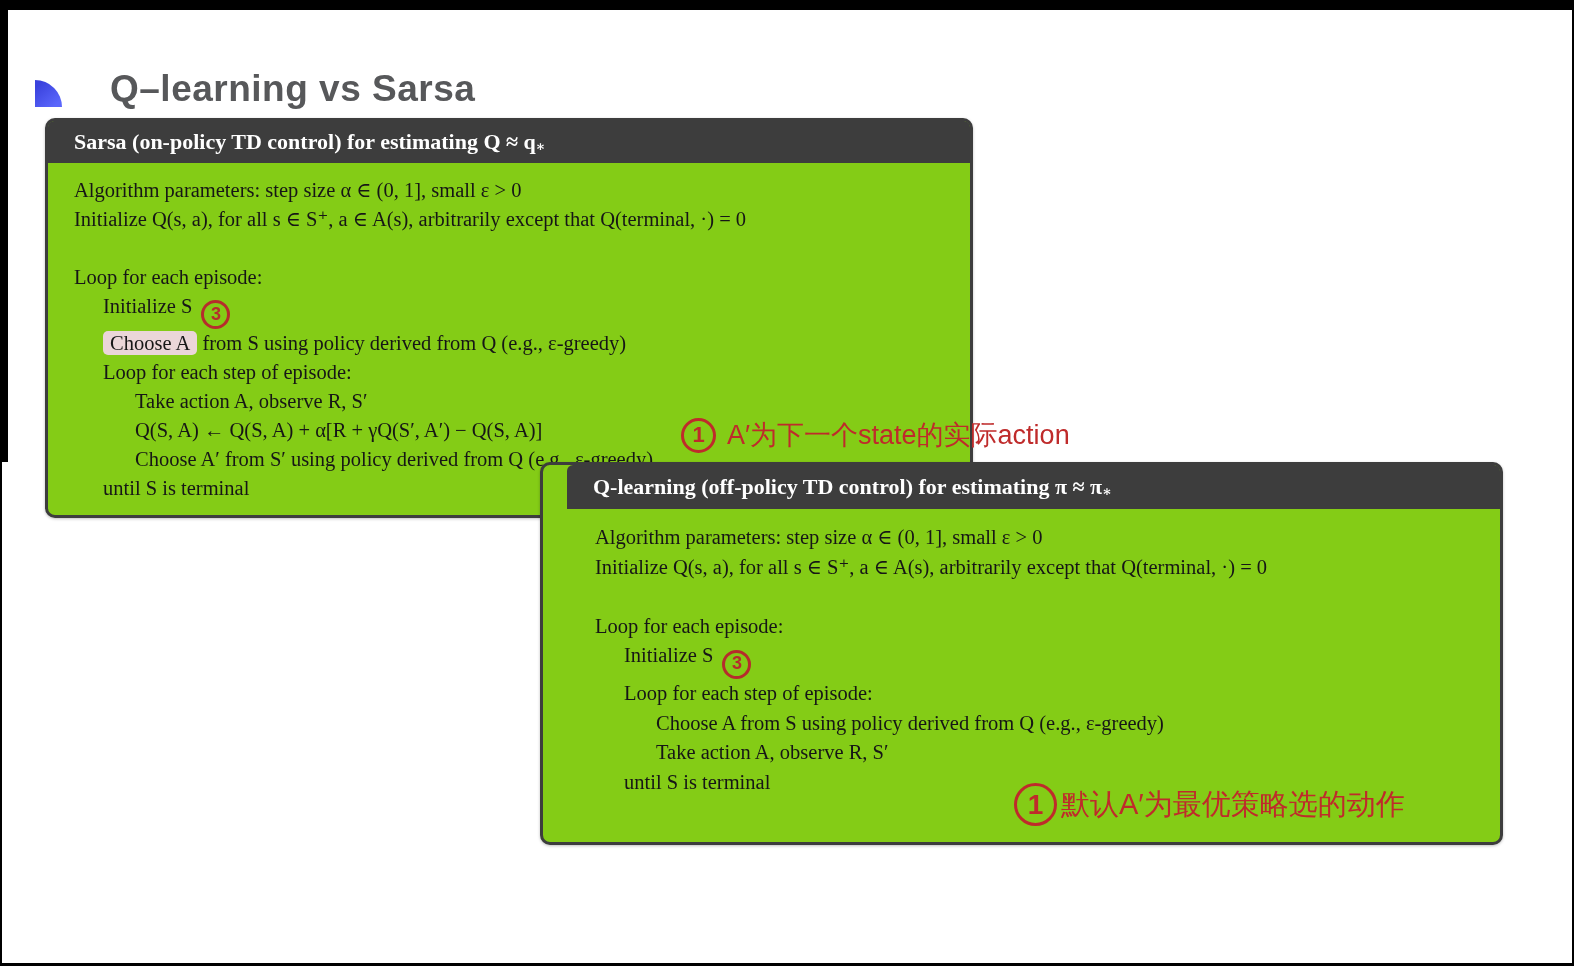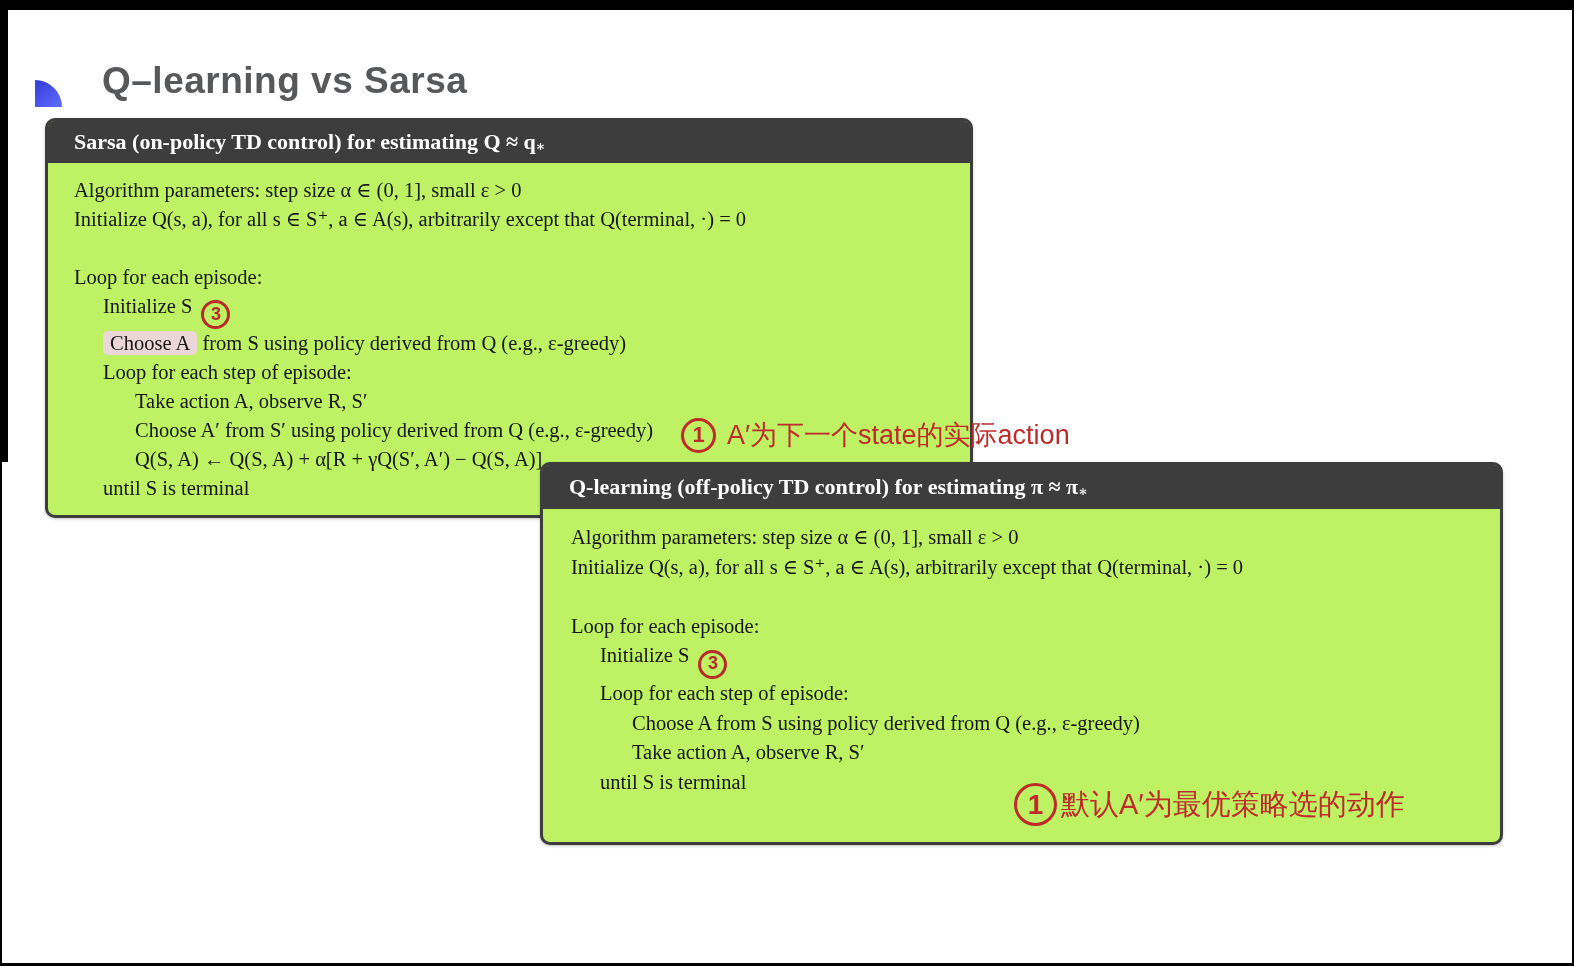--- a/index.html
+++ b/index.html
@@ -10,39 +10,39 @@
   
   .frame { position:absolute; background:#000; z-index:50; }
   #frame-top { left:0; top:0; width:1574px; height:10px; }
   #frame-left-upper { left:0; top:0; width:8px; height:462px; }
   #frame-left { left:0; top:0; width:2px; height:966px; }
   #frame-bottom { left:0; top:963px; width:1574px; height:3px; }
   #frame-right { left:1572px; top:0; width:2px; height:966px; }
 
   
   #slide-title {
-    position:absolute; left:94px; top:52px; margin:8px;
+    position:absolute; left:94px; top:52px; margin:16px;
     font-size:37px; font-weight:600; color:#57585a; letter-spacing:0.5px;
     font-family:"Liberation Sans", sans-serif;
   }
   #title-accent {
     position:absolute; left:35px; top:80px; width:27px; height:27px;
     background:linear-gradient(140deg,#3a42dd 15%,#5a66fb 85%);
     border-top-right-radius:100% 100%;
   }
 
   
   .algo-box {
-    position:absolute; background:#bef264; border:3px solid #3d3d3d;
+    position:absolute; background:#84cc16; border:3px solid #3d3d3d;
     border-radius:10px; box-sizing:border-box;
     font-family:"Liberation Serif","DejaVu Serif",serif; color:#161616;
     box-shadow:0 1px 3px rgba(0,0,0,0.25);
   }
   #sarsa-box { left:45px; top:118px; width:928px; height:400px; z-index:1; }
-  #qlearn-box { left:540px; top:462px; width:963px; height:383px; z-index:10; }
+  #qlearn-box { left:540px; top:462px; width:963px; height:383px; z-index:10;padding-left:24px; }
   .box-header {
     background:#3d3d3d; color:#ffffff; font-weight:bold; font-size:22px;
     height:42px; display:flex; align-items:center; padding-left:26px;
     border-radius:6px 6px 0 0; white-space:nowrap;
   }
   #qlearn-box .box-header { height:44px; }
   .box-header sub { font-size:0.65em; margin-top:8px; }
   .box-body { padding:13px 16px 0 26px; font-size:20.5px; }
   #qlearn-box .box-body { padding-top:14px; padding-left:28px; }
   .line { line-height:29px; white-space:nowrap; }
@@ -96,22 +96,22 @@
     <div class="line"><span>Initialize Q(s, a), for all s ∈ S⁺, a ∈ A(s), arbitrarily except that Q(terminal, ·) = 0</span></div>
     <div class="line gap"><span>Loop for each episode:</span></div>
     <div class="line i1">
       <span>Initialize S</span><span class="cnum">3</span>
     </div>
     <div class="line i1">
       <span class="hl">Choose A</span><span> from S using policy derived from Q (e.g., ε-greedy)</span>
     </div>
     <div class="line i1"><span>Loop for each step of episode:</span></div>
     <div class="line i2"><span>Take action A, observe R, S′</span></div>
+    <div class="line i2"><span>Q(S, A) ← Q(S, A) + α[R + γQ(S′, A′) − Q(S, A)]</span></div>
     <div class="line i2"><span>Choose A′ from S′ using policy derived from Q (e.g., ε-greedy)</span></div>
-    <div class="line i2"><span>Q(S, A) ← Q(S, A) + α[R + γQ(S′, A′) − Q(S, A)]</span></div>
     <div class="line i1"><span>until S is terminal</span></div>
   </div>
 </div>
 
 <div class="algo-box" id="qlearn-box">
   <div class="box-header">
     <span>Q-learning (off-policy TD control) for estimating π ≈ π</span>
       <sub>∗</sub>
   </div>
   <div class="box-body">

